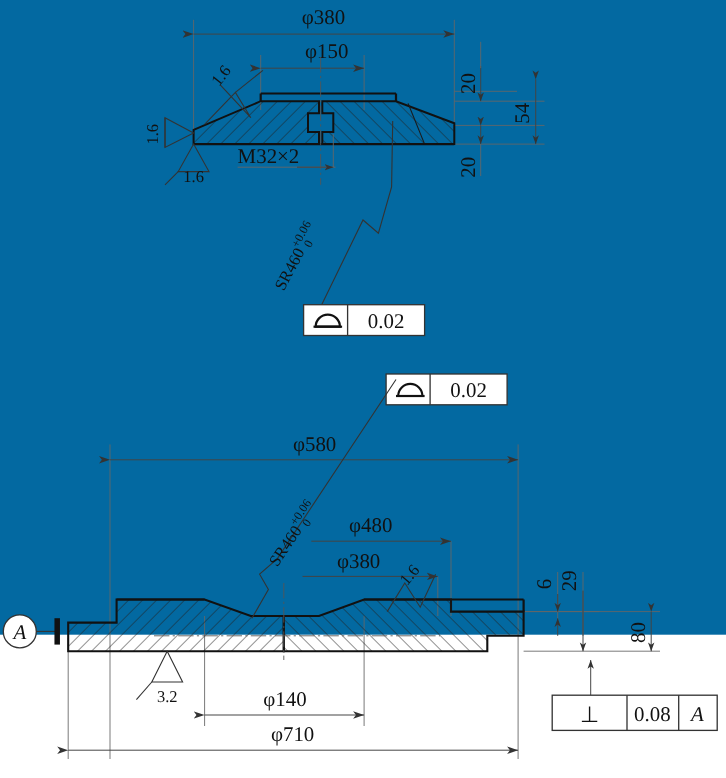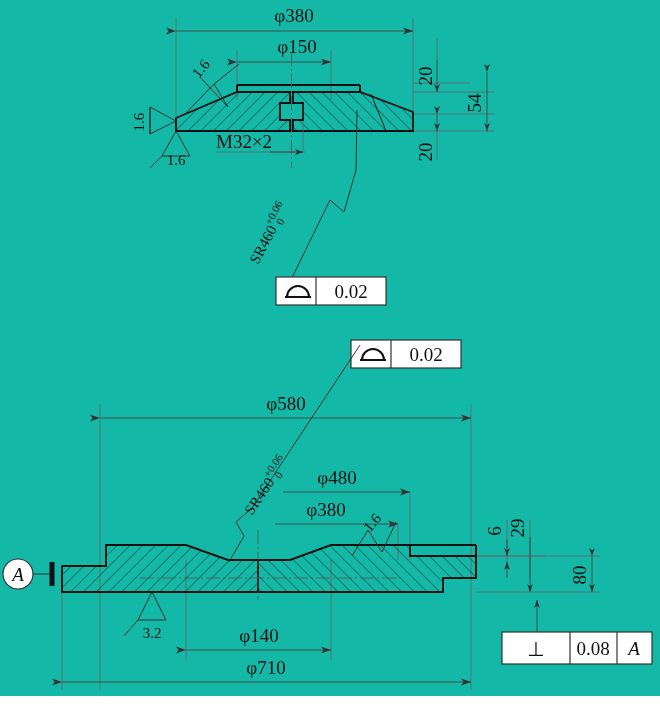--- a/index.html
+++ b/index.html
@@ -1,17 +1,17 @@
 <!DOCTYPE html>
 <html><head>
 <meta charset="utf-8">
 <style>
   html,body{margin:0;padding:0;background:#ffffff;}
   body{width:660px;height:707px;font-family:"Liberation Serif",serif;overflow:hidden;}
-  #sheet{position:relative;width:660px;height:696px;background:#14b8a6;}
+  #sheet{position:relative;width:660px;height:577px;background:#0369a1;}
   svg{display:block;}
   .ln{stroke:#1a1a1a;stroke-width:1;fill:none;}
   .thick{stroke:#111;stroke-width:2;fill:none;}
   .dim{stroke:#444;stroke-width:0.9;fill:none;}
   .ext{stroke:#666;stroke-width:0.8;fill:none;}
   .ctr{stroke:#555;stroke-width:0.8;fill:none;stroke-dasharray:14 3 2 3;}
   .lead{stroke:#333;stroke-width:1;fill:none;}
   .frame{stroke:#333;stroke-width:1.2;fill:#fff;}
   .txt{font-family:"Liberation Serif",serif;fill:#111;font-size:19px;}
   .txt-i{font-family:"Liberation Serif",serif;fill:#111;font-size:19px;font-style:italic;}

